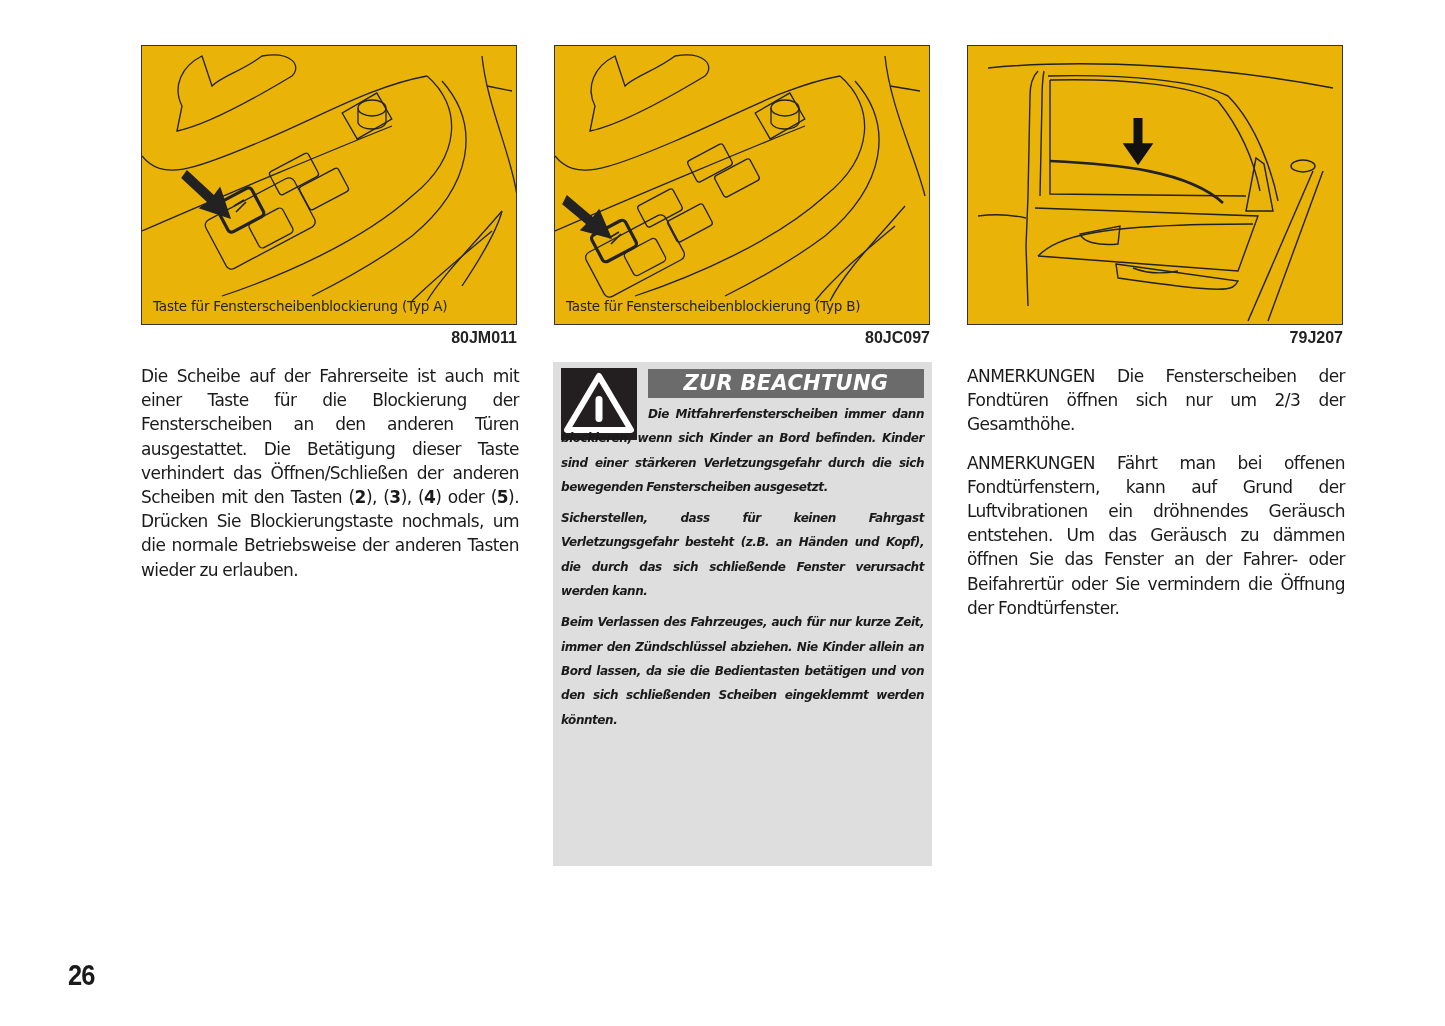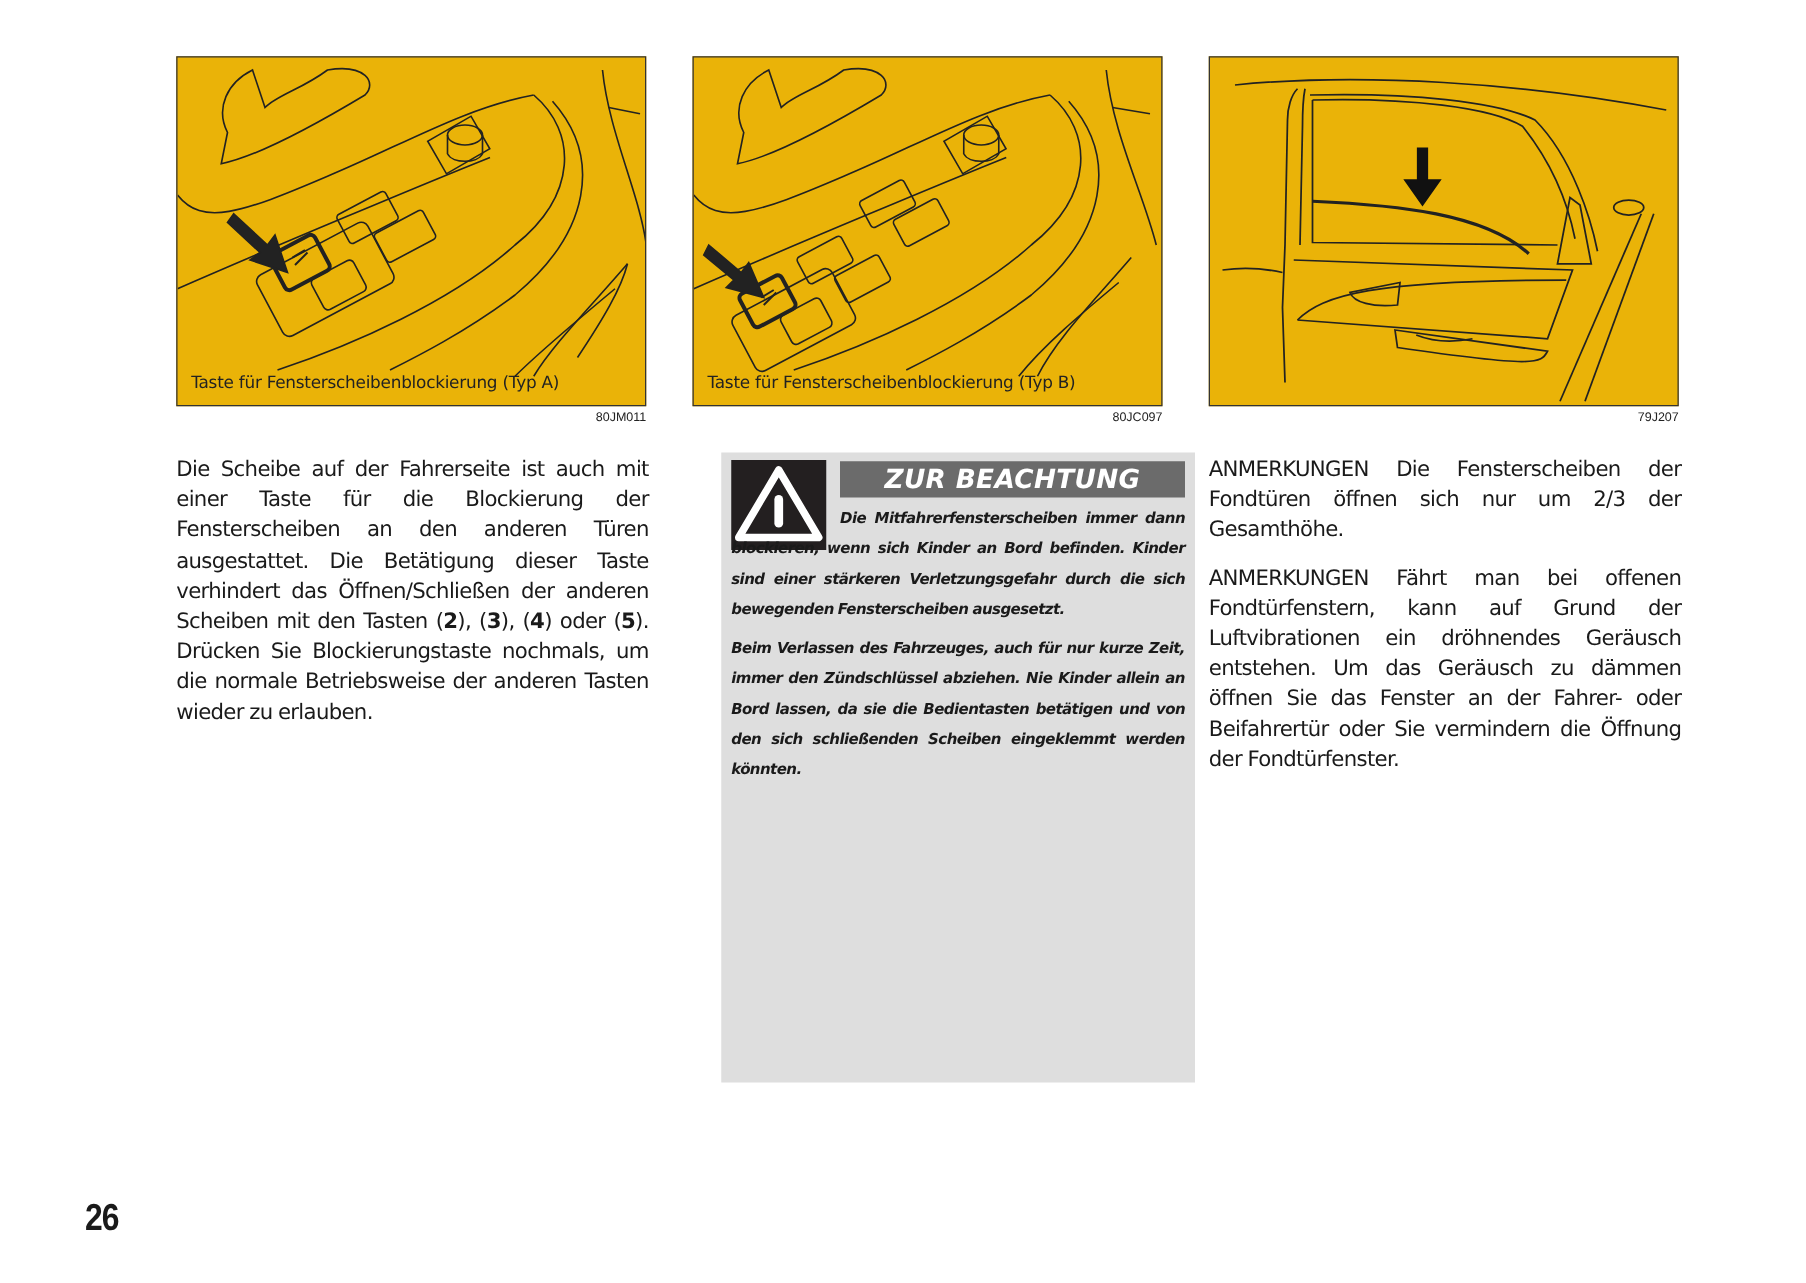--- a/index.html
+++ b/index.html
@@ -1,24 +1,24 @@
 <!DOCTYPE html>
 <html><head>
 <meta charset="utf-8">
 <style>
   html, body { margin: 0; padding: 0; background: #ffffff; }
   body { width: 1445px; height: 1026px; position: relative; overflow: hidden; font-family: "DejaVu Sans", sans-serif; color: #1a1a1a; }
   .fig { position: absolute; top: 45px; width: 376px; height: 280px; border: 1.5px solid #333; box-sizing: border-box; background: #eab308; overflow: hidden; }
   .fig svg { position: absolute; left: 0; top: 0; }
   .fig-caption { position: absolute; left: 11px; bottom: 10px; font-size: 13.5px; color: #222; font-family: "DejaVu Sans", sans-serif; letter-spacing: -0.2px; }
-  .fig-code { position: absolute; top: 329px; font-size: 10px; font-weight: normal; font-family: "Liberation Sans", sans-serif; color: #222; text-align: right; width: 376px; }
+  .fig-code { position: absolute; top: 329px; font-size: 16px; font-weight: bold; font-family: "Liberation Sans", sans-serif; color: #222; text-align: right; width: 376px; }
   .col-text { position: absolute; font-size: 17px; line-height: 24.2px; text-align: justify; font-family: "DejaVu Sans", sans-serif; letter-spacing: -0.55px; word-spacing: -0.5px; color: #1a1a1a; hyphens: manual; }
   .col-text p { margin: 0 0 14px 0; }
   .col-text b { font-weight: bold; }
-  .warn { position: absolute; left: 553px; top: 362px; width: 379px; height: 504px; background: #dedede; box-sizing: border-box; padding: 6px 8px 0 8px; margin-left: 24px; }
+  .warn { position: absolute; left: 553px; top: 362px; width: 379px; height: 504px; background: #dedede; box-sizing: border-box; padding: 6px 8px 0 8px; }
   .warn-icon { position: absolute; left: 8px; top: 6px; width: 76px; height: 72px; background: #231f20; }
   .warn-title { position: absolute; left: 95px; top: 7px; width: 276px; height: 29px; background: #6b6b6b; color: #fff; font-family: "DejaVu Sans", sans-serif; font-weight: bold; font-style: italic; font-size: 21px; text-align: center; line-height: 29px; letter-spacing: 0.3px; }
   .warn-body { position: absolute; left: 8px; top: 40px; width: 363px; font-family: "DejaVu Sans", sans-serif; font-weight: bold; font-style: italic; font-size: 12px; line-height: 24.3px; text-align: justify; color: #1a1a1a; letter-spacing: -0.45px; word-spacing: -0.5px; }
   .warn-body p { margin: 0 0 7px 0; }
   .warn-body .indent-first { display: block; padding-left: 87px; }
   .page-num { position: absolute; left: 68px; top: 958px; font-size: 30px; font-weight: bold; font-family: "Liberation Sans", sans-serif; color: #1a1a1a; letter-spacing: -1px; transform: scaleX(0.85); transform-origin: left; }
 </style>
 </head>
 <body>
 
@@ -109,20 +109,21 @@
 <div class="warn">
   <div class="warn-icon">
     <svg width="76" height="72" viewBox="0 0 76 72">
       <path d="M38 8 L70 62 L6 62 Z" fill="none" stroke="#fff" stroke-width="6" stroke-linejoin="round"></path>
       <rect x="34.5" y="28" width="7" height="26" rx="3.5" fill="#fff"></rect>
     </svg>
   </div>
   <div class="warn-title">ZUR BEACHTUNG</div>
   <div class="warn-body">
     <p class="indent-first" style="padding-left:0; text-indent:87px;">Die Mitfahrerfensterscheiben immer dann blockieren, wenn sich Kinder an Bord befinden. Kinder sind einer stärkeren Verletzungsgefahr durch die sich bewegenden Fensterscheiben ausgesetzt.</p>
+    <p>Sicherstellen, dass für keinen Fahrgast Verletzungsgefahr besteht (z.B. an Händen und Kopf), die durch das sich schließende Fenster verursacht werden kann.</p>
     <p>Beim Verlassen des Fahrzeuges, auch für nur kurze Zeit, immer den Zündschlüssel abziehen. Nie Kinder allein an Bord lassen, da sie die Bedientasten betätigen und von den sich schließenden Scheiben eingeklemmt werden könnten.</p>
   </div>
 </div>
 
 <div class="col-text" style="left:967px; top:364px; width:378px;">
   <p>ANMERKUNGEN Die Fensterscheiben der Fondtüren öffnen sich nur um 2/3 der Gesamthöhe.</p>
   <p>ANMERKUNGEN Fährt man bei offenen Fondtürfenstern, kann auf Grund der Luftvibrationen ein dröhnendes Geräusch entstehen. Um das Geräusch zu dämmen öffnen Sie das Fenster an der Fahrer- oder Beifahrertür oder Sie vermindern die Öffnung der Fondtürfenster.</p>
 </div>
 
 <div class="page-num">26</div>

